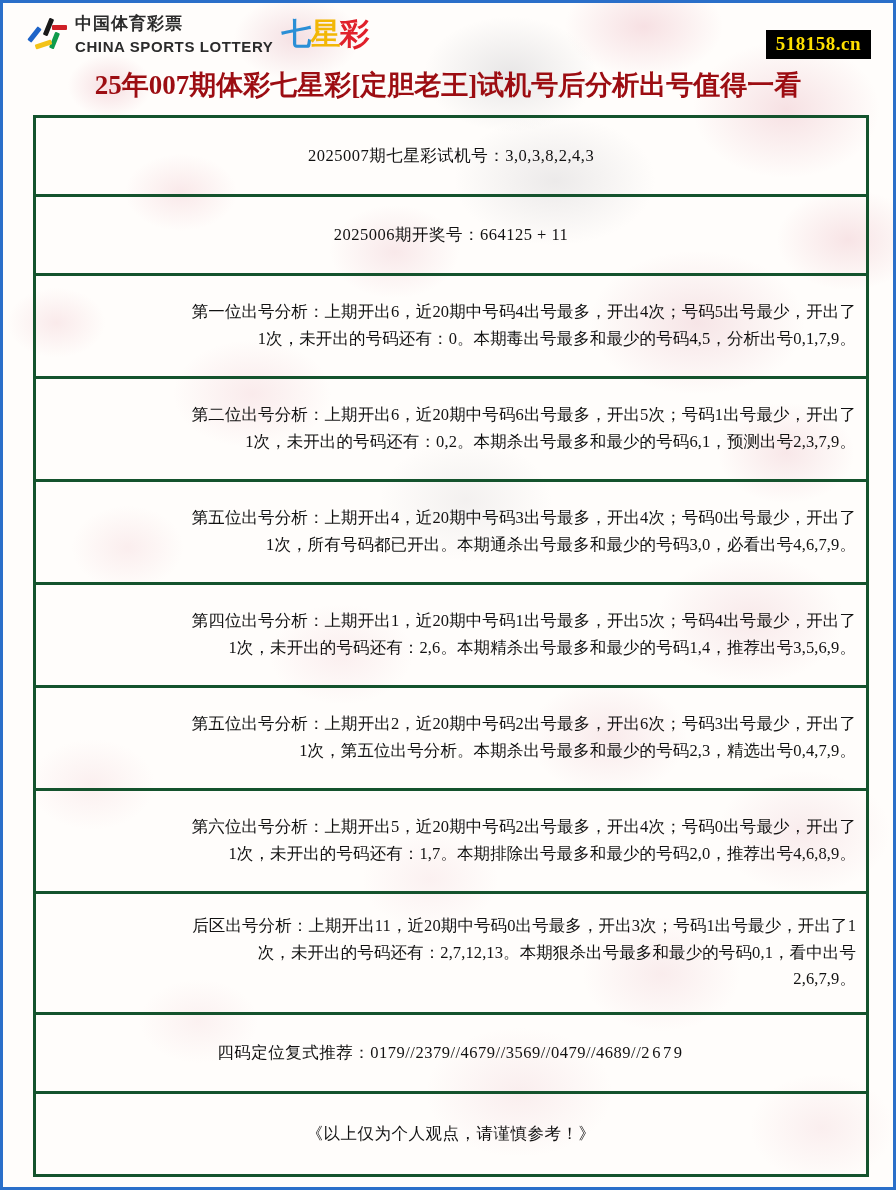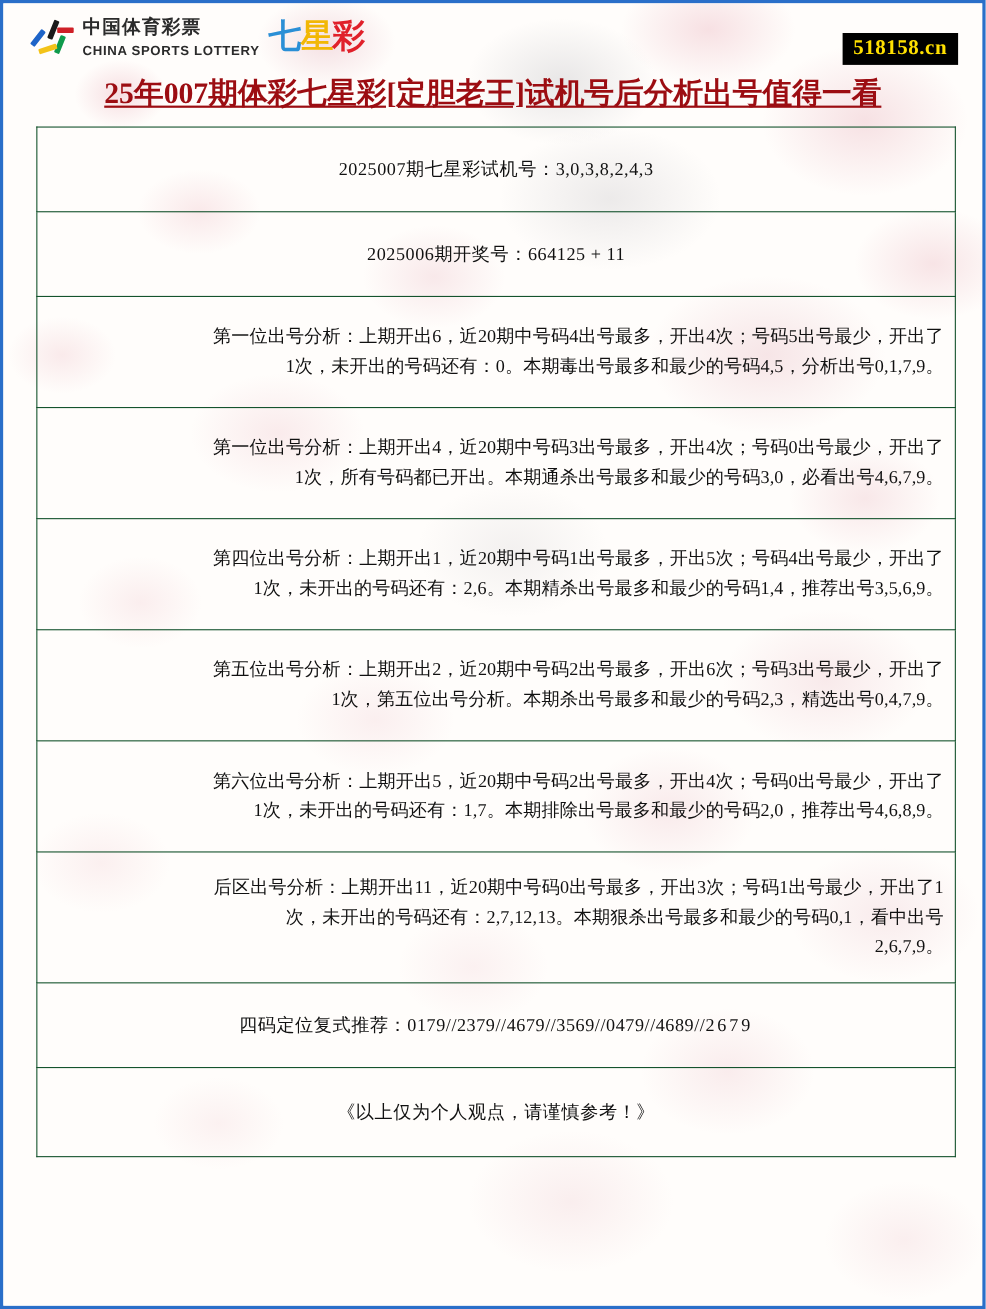--- a/index.html
+++ b/index.html
@@ -94,21 +94,21 @@
   .brand-cn-wrap { display: flex; flex-direction: column; line-height: 1; }
   .brand-cn {
     font-family: "Liberation Sans", sans-serif;
     font-size: 17px;
     font-weight: bold;
     color: #2b2b2b;
     letter-spacing: 1px;
   }
   .brand-en {
     font-family: "Liberation Sans", sans-serif;
-    font-size: 12px;
+    font-size: 15px;
     font-weight: bold;
     color: #2b2b2b;
     letter-spacing: 0.6px;
     margin-top: 7px;
   }
   .brand-product {
     font-family: "Liberation Sans", sans-serif;
     font-size: 30px;
     font-weight: bold;
     letter-spacing: -1px;
@@ -136,35 +136,34 @@
     position: relative;
     text-align: center;
     font-family: "Liberation Serif", "DejaVu Serif", serif;
     font-weight: bold;
     font-size: 27px;
     color: #9c0d12;
     letter-spacing: 0px;
     margin: 2px 0 12px 0;
     padding: 0 6px;
     white-space: nowrap;
-    text-decoration: underline;
   }
 
   
   .table-wrap {
     position: relative;
     margin: 0 30px;
   }
   .tbl {
     width: 836px;
     border-collapse: collapse;
     table-layout: fixed;
   }
   .tbl td {
-    border: 1px solid #14532d;
+    border: 3px solid #14532d;
     vertical-align: middle;
     background: transparent;
   }
 
   .cell-center {
     text-align: center;
     font-size: 16.5px;
     color: #111;
     height: 68px;
     padding: 4px 10px;
@@ -222,21 +221,27 @@
         </tr>
 
         <tr>
           <td class="cell-para">
             <div>第一位出号分析：上期开出6，近20期中号码4出号最多，开出4次；号码5出号最少，开出了</div>
             <div>1次，未开出的号码还有：0。本期毒出号最多和最少的号码4,5，分析出号0,1,7,9。</div>
           </td>
         </tr>
         <tr>
           <td class="cell-para">
-            <div>第一位出号分析：上期开出4，近20期中号码3出号最多，开出4次；号码0出号最少，开出了</div>
+            <div>第二位出号分析：上期开出6，近20期中号码6出号最多，开出5次；号码1出号最少，开出了</div>
+            <div>1次，未开出的号码还有：0,2。本期杀出号最多和最少的号码6,1，预测出号2,3,7,9。</div>
+          </td>
+        </tr>
+        <tr>
+          <td class="cell-para">
+            <div>第五位出号分析：上期开出4，近20期中号码3出号最多，开出4次；号码0出号最少，开出了</div>
             <div>1次，所有号码都已开出。本期通杀出号最多和最少的号码3,0，必看出号4,6,7,9。</div>
           </td>
         </tr>
         <tr>
           <td class="cell-para">
             <div>第四位出号分析：上期开出1，近20期中号码1出号最多，开出5次；号码4出号最少，开出了</div>
             <div>1次，未开出的号码还有：2,6。本期精杀出号最多和最少的号码1,4，推荐出号3,5,6,9。</div>
           </td>
         </tr>
         <tr>

